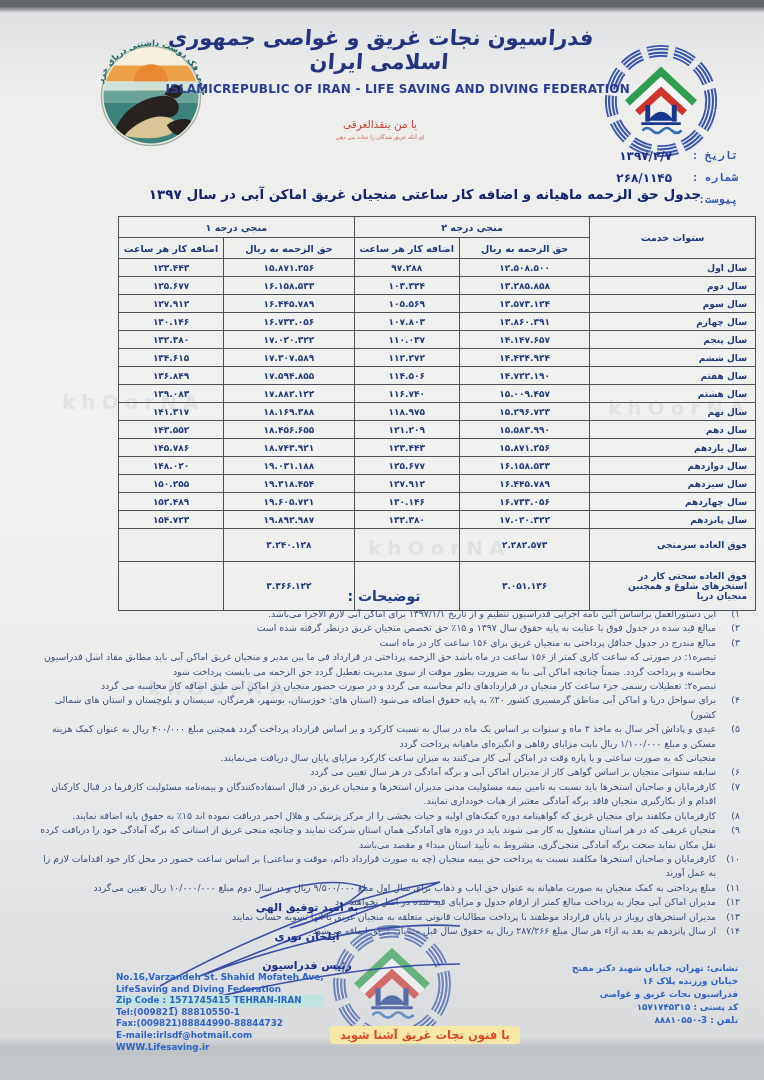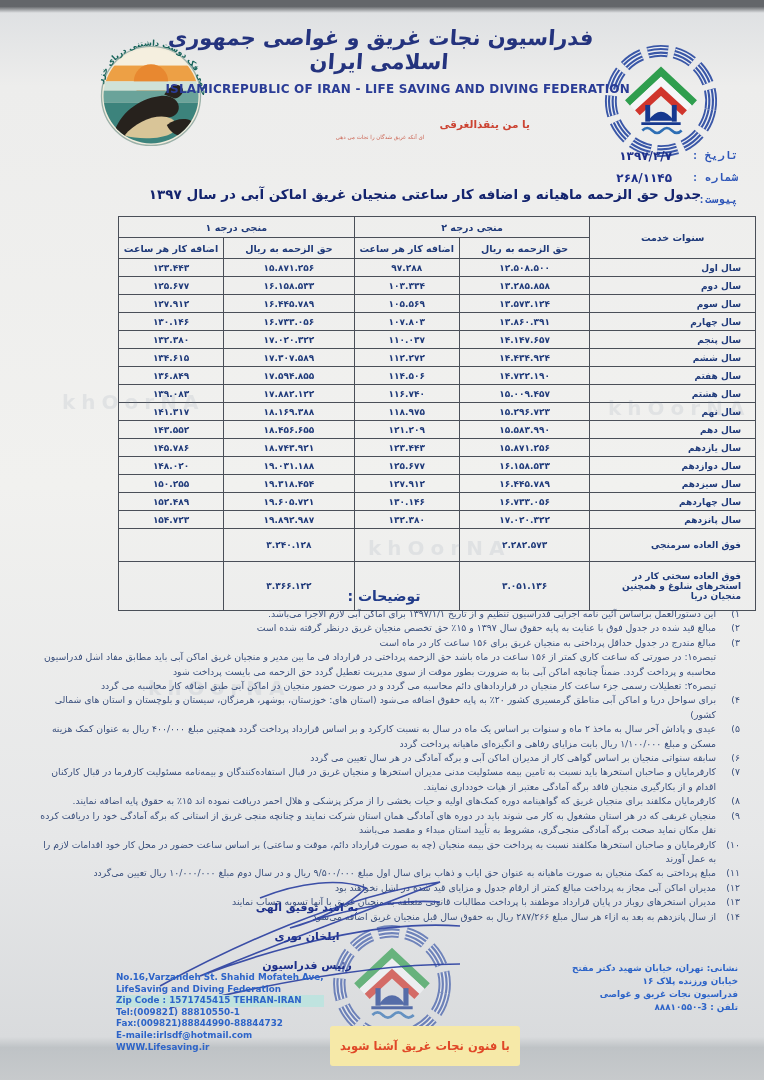--- a/index.html
+++ b/index.html
@@ -2,38 +2,38 @@
 <html lang="fa"><head>
 <meta charset="utf-8">
 <style>
   html,body{margin:0;padding:0;}
   body{width:764px;height:1080px;font-family:"DejaVu Sans",sans-serif;background:#9ea2a6;overflow:hidden;}
   .page{position:relative;width:764px;height:1080px;background:linear-gradient(180deg,#63666a 0%,#63666a 0.6%,#dfe1e3 1.2%,#ededec 8%,#f1f1ef 45%,#e6e7e8 78%,#d9dbdd 96%,#bfc3c6 97%,#c7cacc 100%);overflow:hidden;}
   .abs{position:absolute;}
   
   .fa-title{top:26px;left:160px;width:440px;text-align:center;font-size:21px;font-weight:bold;color:#24337e;transform:skewX(-4deg);}
   .en-title{top:82px;left:130px;width:500px;text-align:right;font-size:12px;font-weight:bold;color:#2a3c96;letter-spacing:.2px;}
-  .motto{top:118px;left:230px;width:300px;font-size:10.5px;font-weight:bold;color:#cc4433;}
+  .motto{top:118px;left:230px;width:300px;text-align:center;font-size:10.5px;font-weight:normal;color:#cc4433;}
   .motto-sub{top:134px;left:230px;width:300px;text-align:center;font-size:5.5px;color:#cc6655;filter:blur(.2px);}
   .seal-logo{top:22px;left:82px;width:138px;height:132px;}
   .fed-emblem{top:42px;left:600px;width:122px;height:118px;}
   
   .meta-en{top:148px;left:28px;color:#2d55b8;font-weight:bold;font-size:11px;line-height:22px;}
   .meta-fa{top:145px;left:520px;width:218px;direction:rtl;font-size:11px;line-height:22px;color:#2d55b8;font-weight:bold;}
   .meta-fa .row{display:flex;gap:14px;}
   .meta-fa .lbl{width:52px;font-family:Liberation Mono, monospace;}
   .meta-fa .val{color:#1d2f8a;font-size:12px;}
   .doc-title{top:186px;left:130px;width:590px;direction:rtl;text-align:center;font-size:13.5px;font-weight:bold;color:#14246e;}
   
   .tbl-wrap{top:216px;left:118px;width:638px;}
   table{width:100%;border-collapse:collapse;direction:rtl;}
   th,td{border:1px solid #4a4f58;color:#1f3a7a;font-weight:bold;padding:1px 4px;}
   th{font-size:9.5px;height:18px;margin-left:32px;}
   td{font-size:9px;height:15px;text-align:center;}
-  td.svc{text-align:right;padding-right:14px;}
+  td.svc{text-align:right;padding-right:8px;}
   col.c-svc{width:26%;} col.c-fee{width:20.5%;} col.c-ot{width:16.5%;}
   tr.tall td{height:30px;}
   tr.taller td{height:46px;}
   
   .notes{top:588px;right:24px;width:712px;direction:rtl;color:#3a4f7c;font-size:9.3px;}
   .notes-heading{font-size:14px;font-weight:bold;color:#223c8a;margin-bottom:3px;text-align:center;}
   .note-item{display:flex;line-height:14.4px;}
   .note-item .num{width:24px;flex:0 0 24px;}
   .note-item .txt{flex:1;padding-left:10px;}
   .note-item.indent{padding-right:24px;}
@@ -41,21 +41,21 @@
   
   .wm{color:#7d8aa0;opacity:.13;font-size:20px;font-weight:bold;letter-spacing:6px;}
   
   .sig-block{top:893px;left:232px;width:150px;direction:rtl;text-align:center;font-size:11px;font-weight:bold;color:#1d2f8a;line-height:29px;}
   .sig-svg{top:868px;left:140px;width:360px;height:150px;pointer-events:none;}
   .stamp{top:922px;left:328px;width:128px;height:124px;opacity:.9;}
   
   .footer-en{top:972px;left:116px;color:#2d64c8;font-weight:bold;font-size:8.8px;line-height:11.6px;}
   .footer-en .hl{background:#bfe3df;}
   .footer-fa{top:962px;left:470px;width:268px;direction:rtl;text-align:right;color:#2d64c8;font-size:8.8px;font-weight:bold;line-height:13px;}
-  .slogan{top:1026px;left:330px;padding:13px 10px;direction:rtl;font-size:11.5px;font-weight:bold;color:#e04828;background:#f6e9a8;border-radius:3px;}
+  .slogan{top:1026px;left:330px;padding:2px 10px;direction:rtl;font-size:11.5px;font-weight:bold;color:#e04828;background:#f6e9a8;border-radius:3px;}
 </style>
 </head>
 <body>
 
 <div class="page">
 
   <div class="abs seal-logo">
     <svg viewBox="0 0 100 100" width="138" height="132">
       <defs>
         <clipPath id="sealclip">
@@ -297,20 +297,24 @@
           <span class="txt">تبصره۲: تعطیلات رسمی جزء ساعت کار منجیان در قراردادهای دائم محاسبه می گردد و در صورت حضور منجیان در اماکن آبی طبق اضافه کار محاسبه می گردد</span>
         </div>
         <div class="note-item">
           <span class="num">۴)</span>
           <span class="txt">برای سواحل دریا و اماکن آبی مناطق گرمسیری کشور ۲۰٪ به پایه حقوق اضافه می‌شود (استان های: خوزستان، بوشهر، هرمزگان، سیستان و بلوچستان و استان های شمالی کشور)</span>
         </div>
         <div class="note-item">
           <span class="num">۵)</span>
           <span class="txt">عیدی و پاداش آخر سال به ماخذ ۲ ماه و سنوات بر اساس یک ماه در سال به نسبت کارکرد و بر اساس قرارداد پرداخت گردد همچنین مبلغ ۴۰۰/۰۰۰ ریال به عنوان کمک هزینه مسکن و مبلغ ۱/۱۰۰/۰۰۰ ریال بابت مزایای رفاهی و انگیزه‌ای ماهیانه پرداخت گردد</span>
         </div>
+        <div class="note-item indent">
+          <span class="num"></span>
+          <span class="txt">منجیانی که به صورت ساعتی و یا پاره وقت در اماکن آبی کار می‌کنند به میزان ساعت کارکرد مزایای پایان سال دریافت می‌نمایند.</span>
+        </div>
         <div class="note-item">
           <span class="num">۶)</span>
           <span class="txt">سابقه سنواتی منجیان بر اساس گواهی کار از مدیران اماکن آبی و برگه آمادگی در هر سال تعیین می گردد</span>
         </div>
         <div class="note-item">
           <span class="num">۷)</span>
           <span class="txt">کارفرمایان و صاحبان استخرها باید نسبت به تامین بیمه مسئولیت مدنی مدیران استخرها و منجیان غریق در قبال استفاده‌کنندگان و بیمه‌نامه مسئولیت کارفرما در قبال کارکنان اقدام و از بکارگیری منجیان فاقد برگه آمادگی معتبر از هیات خودداری نمایند.</span>
         </div>
         <div class="note-item">
           <span class="num">۸)</span>
@@ -379,17 +383,18 @@
       <div class="hl">Zip Code : 1571745415 TEHRAN-IRAN</div>
       <div>Tel:(009821) 88810550-1</div>
       <div>Fax:(009821)88844990-88844732</div>
       <div>E-maile:irlsdf@hotmail.com</div>
       <div>WWW.Lifesaving.ir</div>
     </div>
   <div class="abs footer-fa" id="footerFa">
       <div>نشانی: تهران، خیابان شهید دکتر مفتح</div>
       <div>خیابان ورزنده پلاک ۱۶</div>
       <div>فدراسیون نجات غریق و غواصی</div>
+      <div>کد پستی : ۱۵۷۱۷۴۵۳۱۵</div>
       <div>تلفن : 3-۸۸۸۱۰۵۵۰</div>
     </div>
   <div class="abs slogan">با فنون نجات غریق آشنا شوید</div>
 
 </div>
 
 </body></html>

